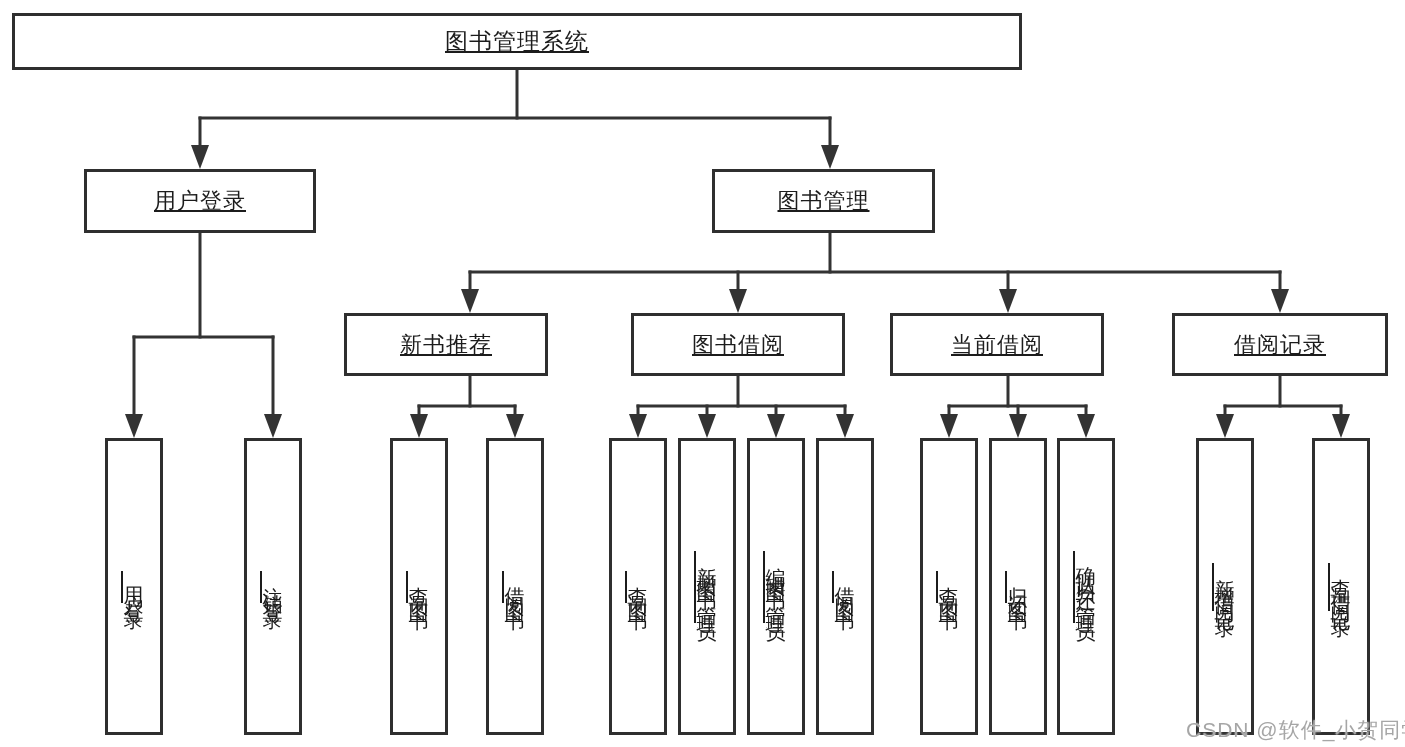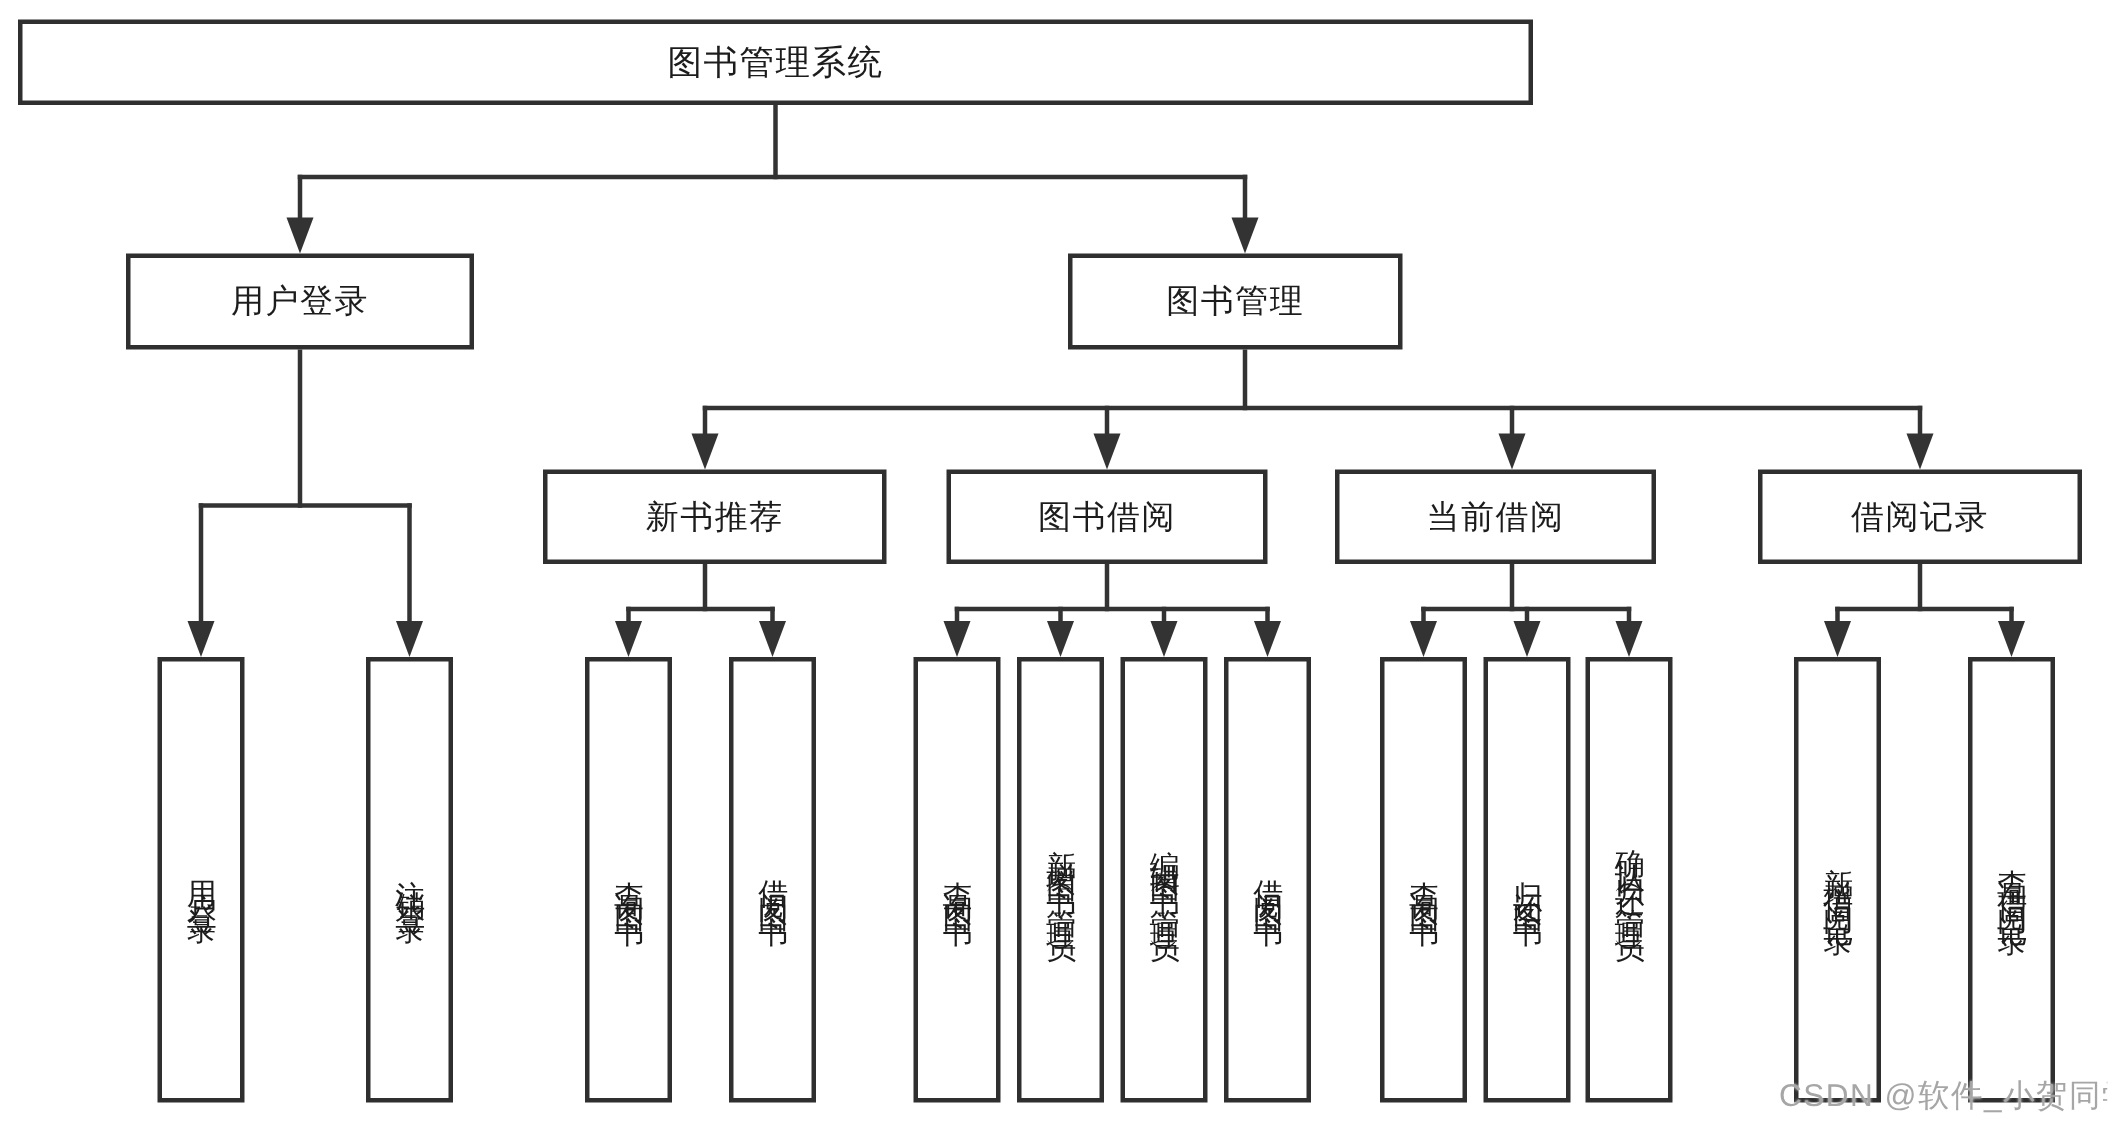--- a/index.html
+++ b/index.html
@@ -24,32 +24,33 @@
 
   .node {
     position: absolute;
     background: #ffffff;
     border: 3px solid #2f2f2f;
     display: flex;
     align-items: center;
     justify-content: center;
     color: #1c1c1c;
     z-index: 2;
+    text-decoration: underline;
   }
 
   .hbox { font-size: 22px; letter-spacing: 1px; }
 
   .root  { left: 12px;  top: 13px;  width: 1010px; height: 57px; font-size: 23px; }
 
   .lvl2  { top: 169px; height: 64px; }
   .n-user-login { left: 84px;  width: 232px; }
   .n-book-mgmt  { left: 712px; width: 223px; }
 
   .lvl3  { top: 313px; height: 63px; }
-  .n-new-book   { left: 362px;  width: 229px; }
+  .n-new-book   { left: 344px;  width: 204px; }
   .n-borrow     { left: 631px;  width: 214px; }
   .n-current    { left: 890px;  width: 214px; }
   .n-records    { left: 1172px; width: 216px; }
 
   .vbox {
     top: 438px;
     width: 58px;
     height: 297px;
     font-size: 20px;
   }

